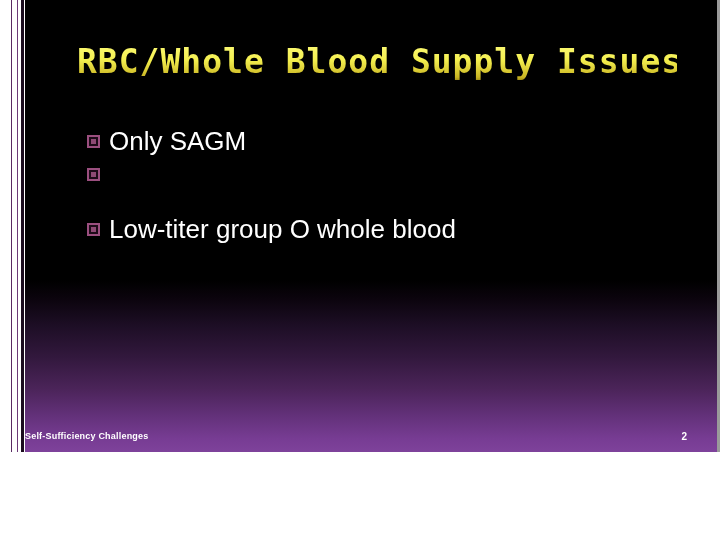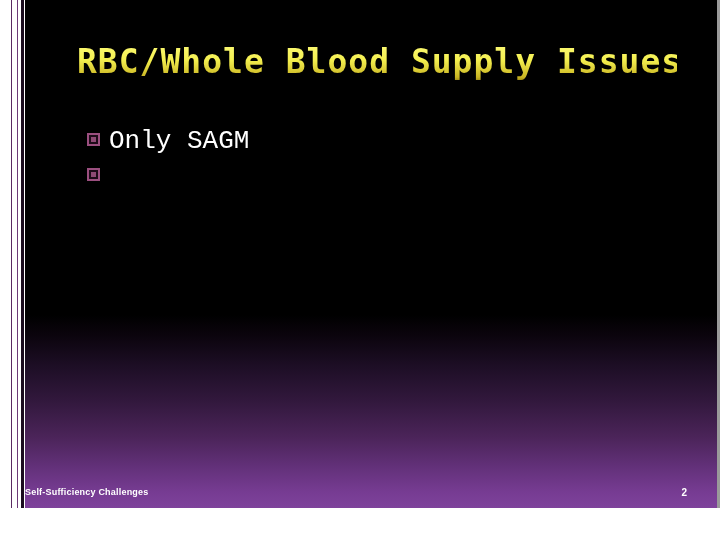--- a/index.html
+++ b/index.html
@@ -4,21 +4,21 @@
 <style>
   html, body {
     margin: 0;
     padding: 0;
     background: #ffffff;
   }
 
   #slide {
     position: relative;
     width: 720px;
-    height: 508px;
+    height: 452px;
     overflow: hidden;
     background: #ffffff;
     font-family: "Liberation Sans", sans-serif;
   }
 
   
   .edge-rule {
     position: absolute;
     top: 0;
     bottom: 0;
@@ -97,21 +97,21 @@
     margin-right: 9px;
     position: relative;
     top: -2px;
     box-sizing: border-box;
     border: 2px solid #9b4f7f;
     background: #8e4a74;
     box-shadow: inset 0 0 0 2px #1d0b18;
   }
 
   .bullet-text {
-    font-family: Liberation Mono, monospace;
+    font-family: Liberation Sans, sans-serif;
     font-size: 26px;
     font-weight: 400;
     color: #ffffff;
     line-height: 30px;
     white-space: nowrap;
   }
 
   
   .footer-note {
     position: absolute;
@@ -153,20 +153,24 @@
 
       <div class="bullet-row">
         <span class="bullet-marker"></span>
         <span class="bullet-text">Only SAGM</span>
       </div>
 
       <div class="bullet-row">
         <span class="bullet-marker"></span>
       </div>
 
+      <div class="bullet-row">
+        <span class="bullet-marker"></span>
+        <span class="bullet-text">Low-titer group O whole blood</span>
+      </div>
 
     </div>
 
     <div class="footer-note">Self-Sufficiency Challenges</div>
 
     <div class="page-number">2</div>
 
   </div>
 
   <div class="frame-right"></div>

